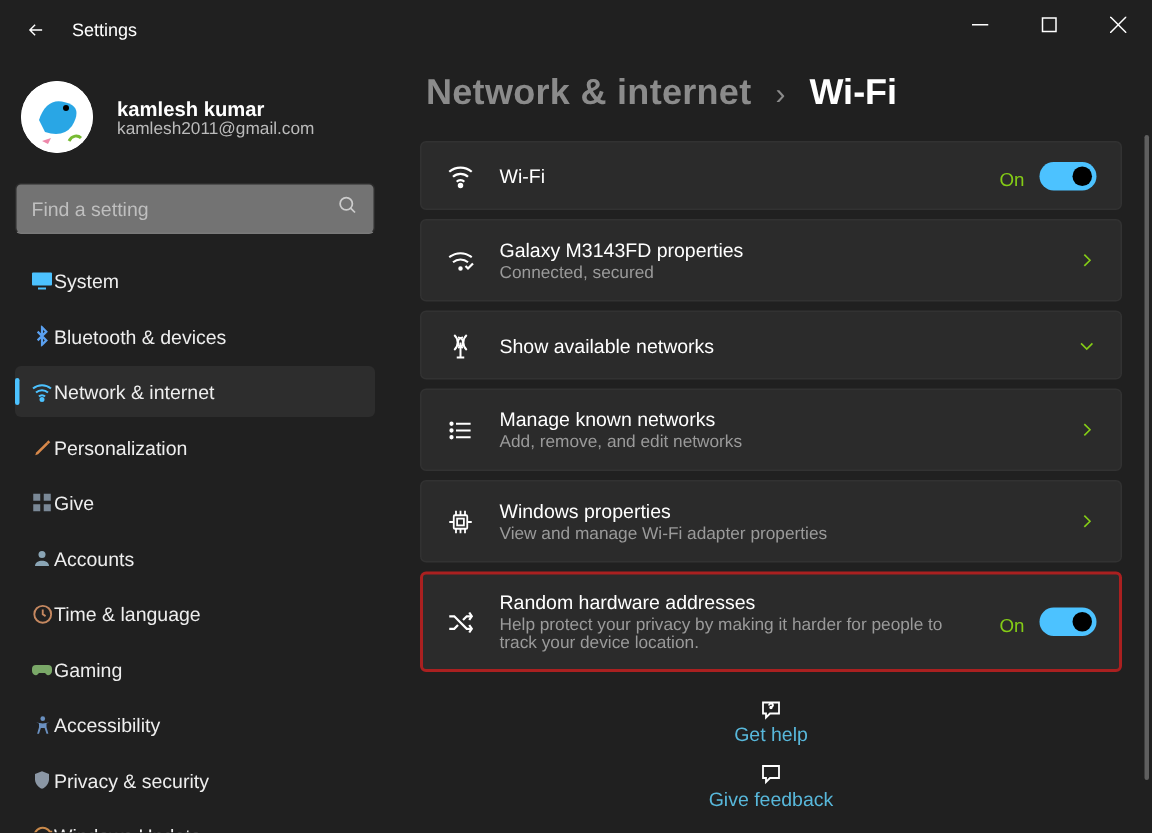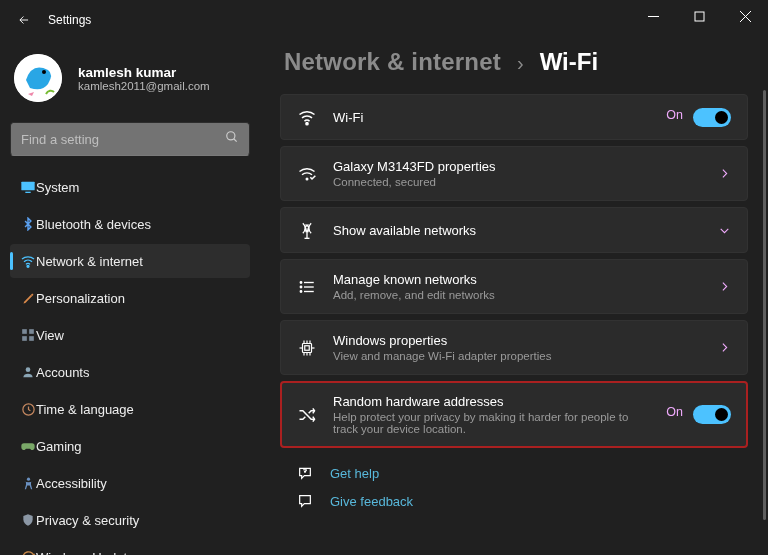--- a/index.html
+++ b/index.html
@@ -28,25 +28,25 @@
   .breadcrumb { display: flex; align-items: baseline; gap: 16px; margin-bottom: 18px; margin-left: 4px; }
   .breadcrumb .parent { font-size: 24px; font-weight: 600; color: #8b8b8b; letter-spacing: .2px; }
   .breadcrumb .sep { font-size: 20px; color: #8b8b8b; }
   .breadcrumb .current { font-size: 24px; font-weight: 600; color: #fff; }
   .panel { background: #2b2b2b; border: 1px solid #323232; border-radius: 4px; margin-bottom: 6px; display: flex; align-items: center; padding: 12px 16px; gap: 16px; cursor: pointer; }
   .panel.highlight { border: 2px solid #aa2020; padding: 11px 15px; }
   .panel .icon { width: 20px; height: 20px; color: #fff; display:flex; align-items:center; justify-content:center; flex-shrink:0; }
   .panel .texts { flex: 1; }
   .panel .title-t { font-size: 13px; color: #fff; }
   .panel .sub { font-size: 11.5px; color: #9a9a9a; margin-top: 2px; }
-  .panel .trail { display: flex; align-items: flex-start; gap: 10px; font-size: 12.5px; color: #f0abfc; }
+  .panel .trail { display: flex; align-items: flex-end; gap: 10px; font-size: 12.5px; color: #84cc16; }
   .toggle { width: 38px; height: 19px; border-radius: 10px; background: #4cc2ff; position: relative; }
   .toggle::after { content:""; position:absolute; right:3px; top:3px; width:13px; height:13px; background:#000; border-radius:50%; }
   .chev { color: #b0b0b0; }
-  .help { display: flex; align-items: center; gap: 16px; padding: 10px 16px; font-size: 13px; }
+  .help { display: flex; align-items: center; padding: 10px 16px; font-size: 13px; flex-direction: column; }
   .help .icon { width: 18px; height: 18px; display:flex; align-items:center; justify-content:center; color:#fff;}
   .help .link { color: #58b8db; cursor: pointer; }
   .scrollbar { position: absolute; right: 2px; top: 50px; width: 3px; height: 430px; background: #5f5f5f; border-radius: 2px; }
 </style>
 </head>
 <body>
 
 <div class="titlebar">
   <div class="back">
     <svg width="14" height="14" viewBox="0 0 24 24" fill="none" stroke="#fff" stroke-width="1.6">
@@ -138,21 +138,21 @@
       </div>
       <div class="nav-item">
         <span class="icon">
             <svg width="14" height="14" viewBox="0 0 24 24" fill="#7a8896">
               <rect x="2" y="2" width="8" height="8"></rect>
               <rect x="14" y="2" width="8" height="8"></rect>
               <rect x="2" y="14" width="8" height="8"></rect>
               <rect x="14" y="14" width="8" height="8"></rect>
             </svg>
           </span>
-        <span>View</span>
+        <span>Give</span>
       </div>
       <div class="nav-item">
         <span class="icon">
             <svg width="14" height="14" viewBox="0 0 24 24" fill="#8aa5b5">
               <circle cx="12" cy="8" r="4"></circle>
               <path d="M4 21c0-4 4-6 8-6s8 2 8 6"></path>
             </svg>
           </span>
         <span>Accounts</span>
       </div>

